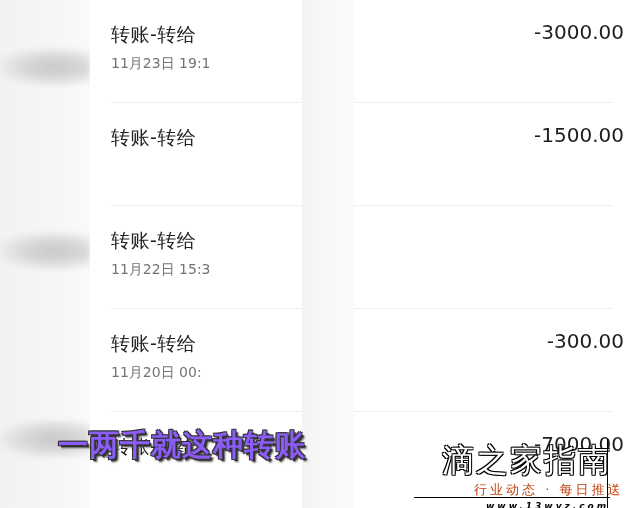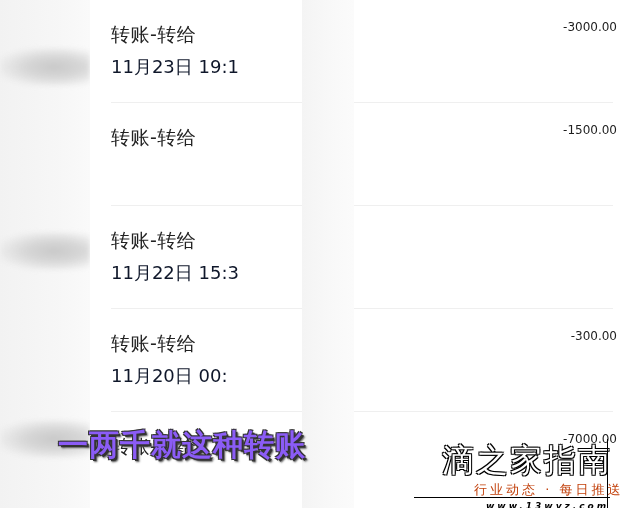--- a/index.html
+++ b/index.html
@@ -21,24 +21,24 @@
   .mask {
     position:absolute; left:212px; top:0; width:52px; height:508px;
     background:linear-gradient(to right,#f4f4f4,#f8f8f8 50%,#fbfbfb);
   }
   .row { position:absolute; left:0; width:539px; height:103px; }
   .row .title {
     position:absolute; left:21px; top:22px; font-size:19px; color:#222; letter-spacing:0.5px;
     white-space:nowrap;
   }
   .row .time {
-    position:absolute; left:21px; top:55px; font-size:18px; color:#0f172a; white-space:nowrap;
+    position:absolute; left:21px; top:55px; font-size:14px; color:#737373; white-space:nowrap;
   }
   .row .amount {
-    position:absolute; right:12px; top:20px; font-size:12px; color:#1e1e1e; white-space:nowrap;
+    position:absolute; right:5px; top:20px; font-size:20px; color:#1e1e1e; white-space:nowrap;
   }
   .row .divider {
     position:absolute; left:21px; right:16px; bottom:0; height:1px; background:#efefef;
   }
   .subtitle {
     position:absolute; left:58px; top:425px; font-size:30px; font-weight:bold; color:#8b5cf6;
     letter-spacing:1px; white-space:nowrap;
     text-shadow: 2px 2px 0 #333, -1px -1px 0 #333, 1px -1px 0 #333, -1px 1px 0 #333, 3px 3px 2px #555;
   }
   .wm { position:absolute; left:414px; top:410px; width:200px; height:90px;margin-top:29px; }

